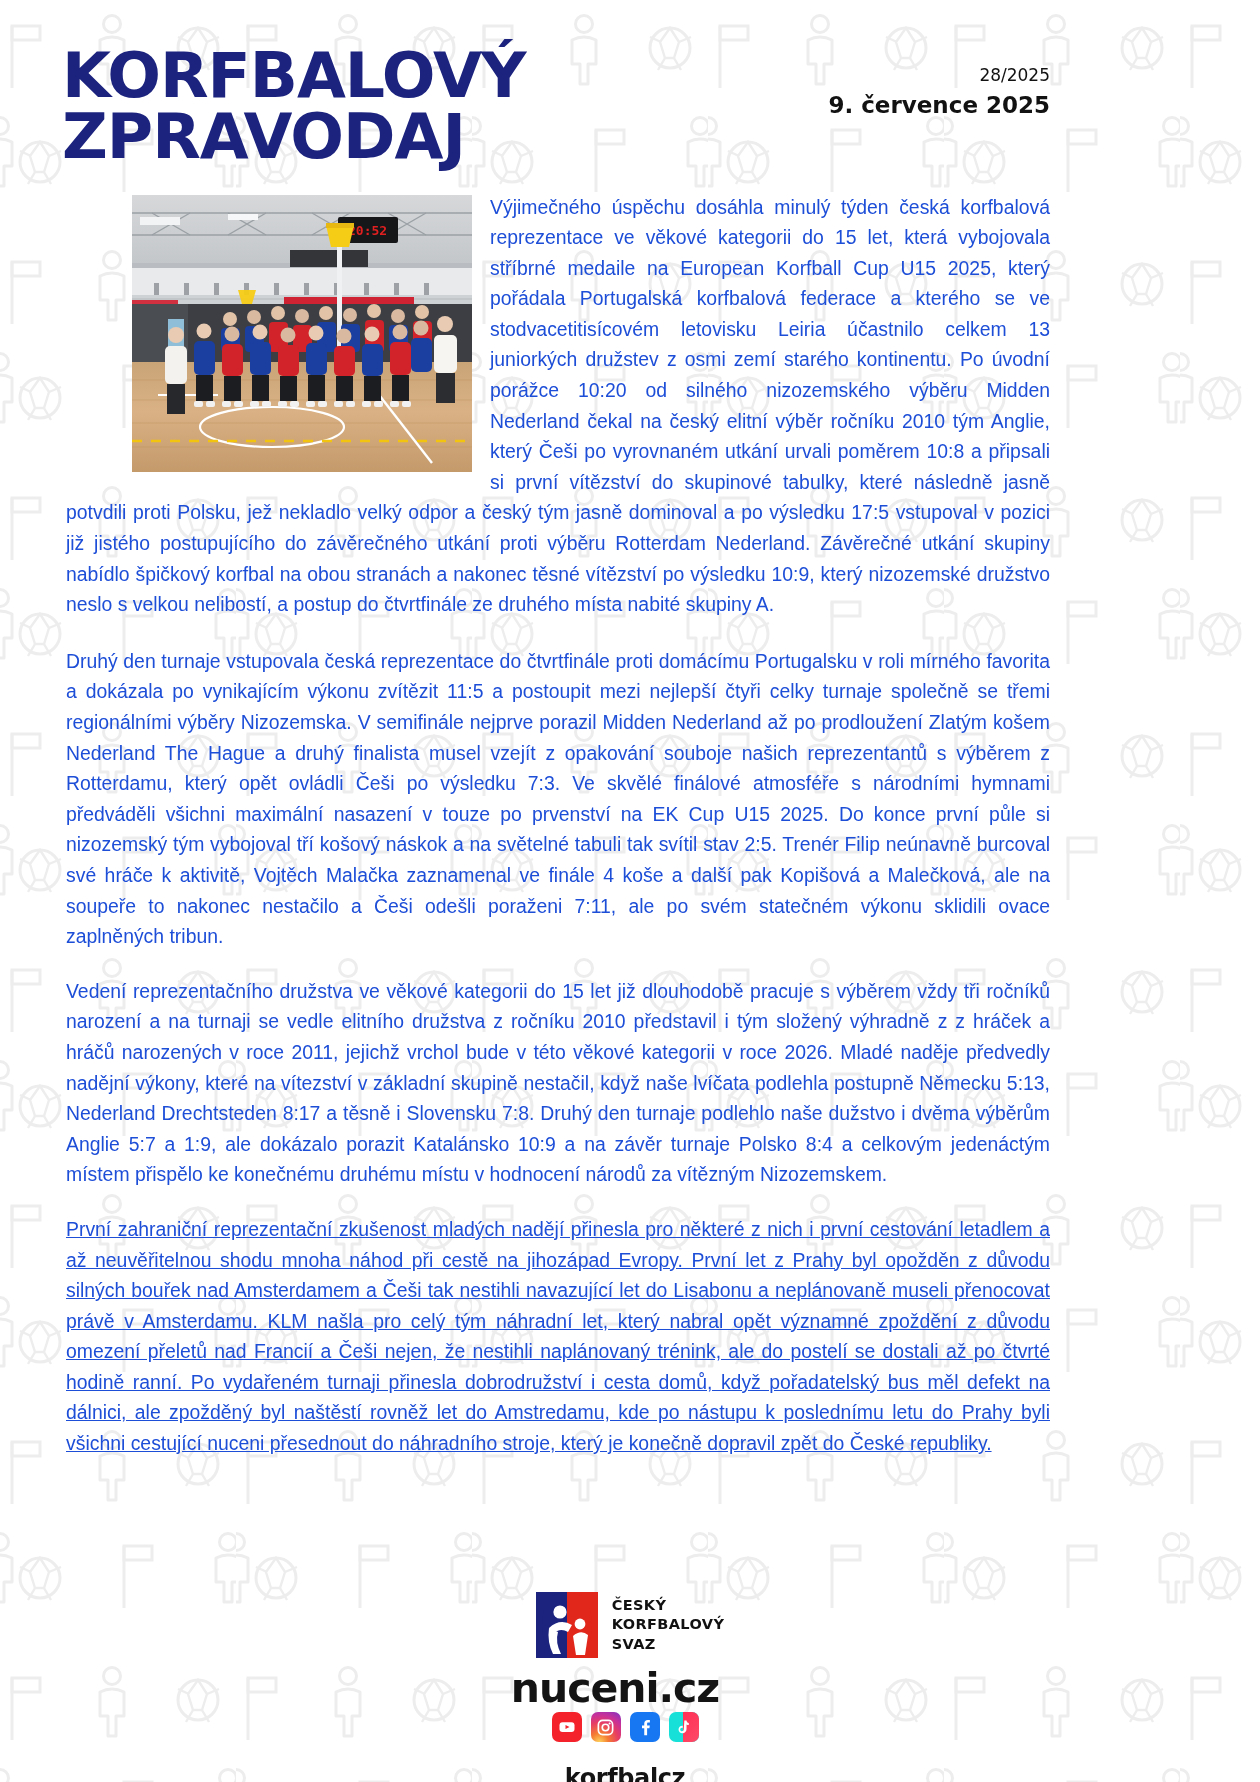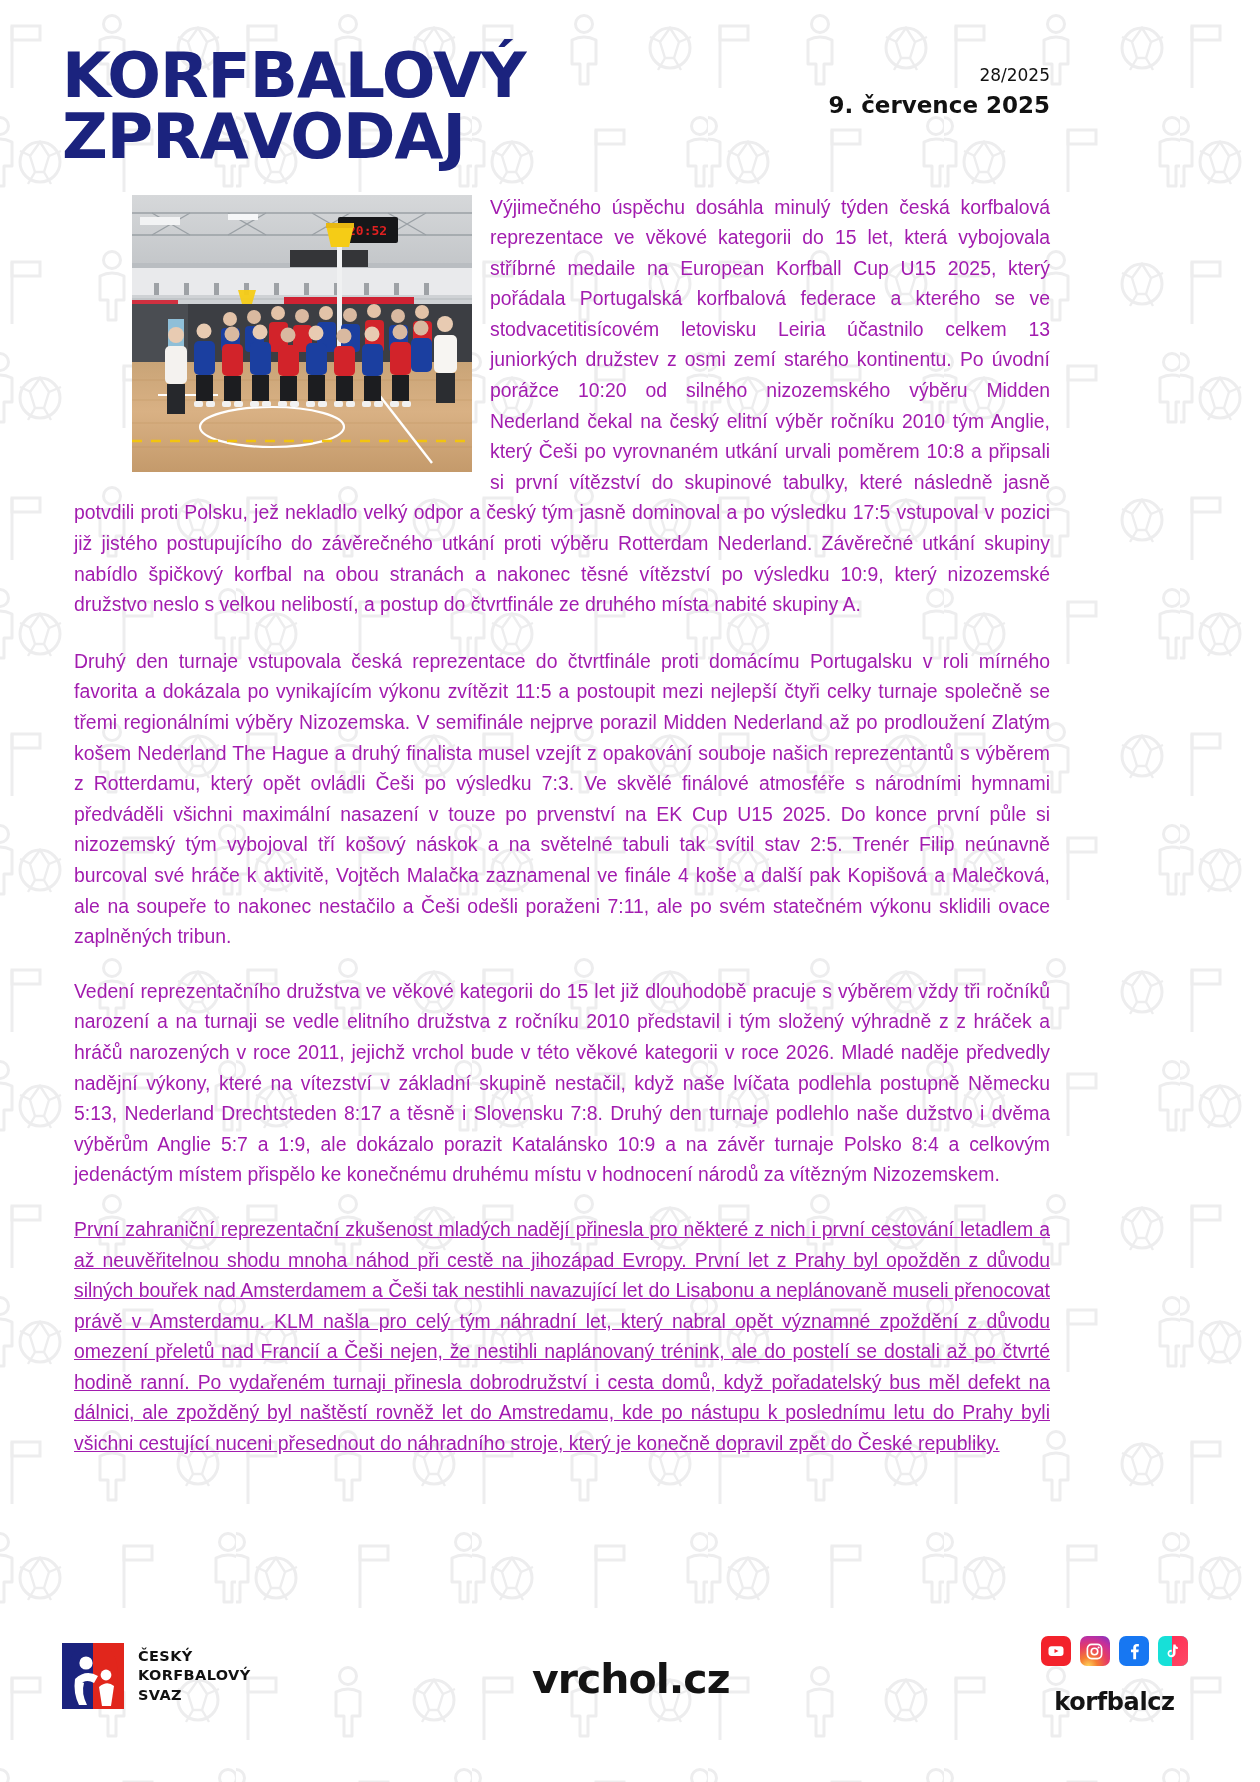--- a/index.html
+++ b/index.html
@@ -85,45 +85,46 @@
     height: 277px;
     margin: 3px 18px 6px 70px;
     border: 0;
     position: relative;
     overflow: hidden;
     background: #c8bba8;
   }
   .lead-photo .photo-inner { position:absolute; inset:0; }
 
   .article p {
-    margin: 0 0 24px 12px;
+    margin: 0 0 24px 4px;
     font-family: "Liberation Sans", sans-serif;
     font-size: 19.4px;
     line-height: 30.6px;
-    color: #a21caf;
+    color: #1d4ed8;
     text-align: justify;
     text-justify: inter-word;
     hyphens: none;
   }
   .article p.first { margin-bottom: 26px; }
   .article p:last-child { margin-bottom: 0; text-decoration: underline; }
 
   
   .footer {
     position: absolute;
     left: 0;
     bottom: 0;
     width: 1260px;
     height: 190px;
     display: flex;
     align-items: center;
     justify-content: space-between;
     padding: 0 62px 22px 62px;
     box-sizing: border-box;
     z-index: 3;
+    flex-direction: column;
   }
   .footer-left {
     display: flex;
     align-items: center;
     gap: 14px;
   }
   .ckos-logo { width: 62px; height: 66px; flex: none; }
   .ckos-text {
     font-family: "DejaVu Sans", sans-serif;
     font-weight: bold;
@@ -394,21 +395,21 @@
         <path d="M13 36 q11 -10 23 -3 l-4 7 q-8 -5 -15 2 z" fill="#ffffff"></path>
         <path d="M13 36 q-2 14 4 26 h8 q-6 -12 -3 -22 z" fill="#ffffff"></path>
         <circle cx="44" cy="32" r="5.4" fill="#ffffff"></circle>
         <path d="M37 44 q8 -7 15 -1 l-3 20 h-9 z" fill="#ffffff"></path>
       </svg>
       <div class="ckos-text">ČESKÝ
 KORFBALOVÝ
 SVAZ</div>
     </div>
 
-    <div class="footer-center">vrchol.cz</div>
+    <div class="footer-center">nuceni.cz</div>
 
     <div class="footer-right">
       <div class="social-row">
 
         <span class="social-icon sc-youtube">
           <svg width="18" height="18" viewBox="0 0 24 24" xmlns="http://www.w3.org/2000/svg">
             <rect x="2" y="5.5" width="20" height="13" rx="4" fill="#ffffff"></rect>
             <path d="M10 9.2 L15.4 12 L10 14.8 Z" fill="#f3222b"></path>
           </svg>
         </span>

